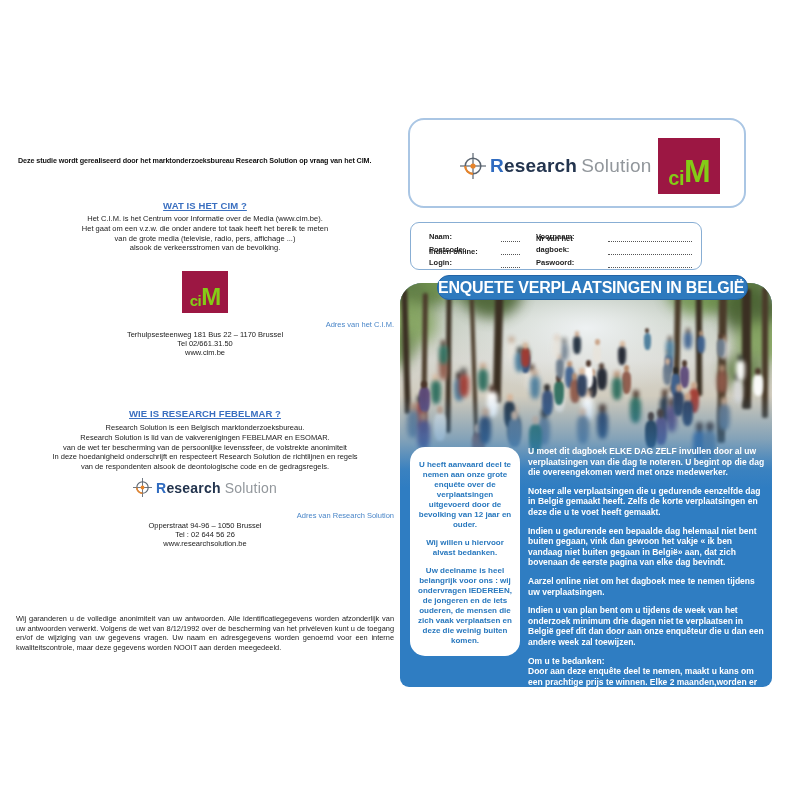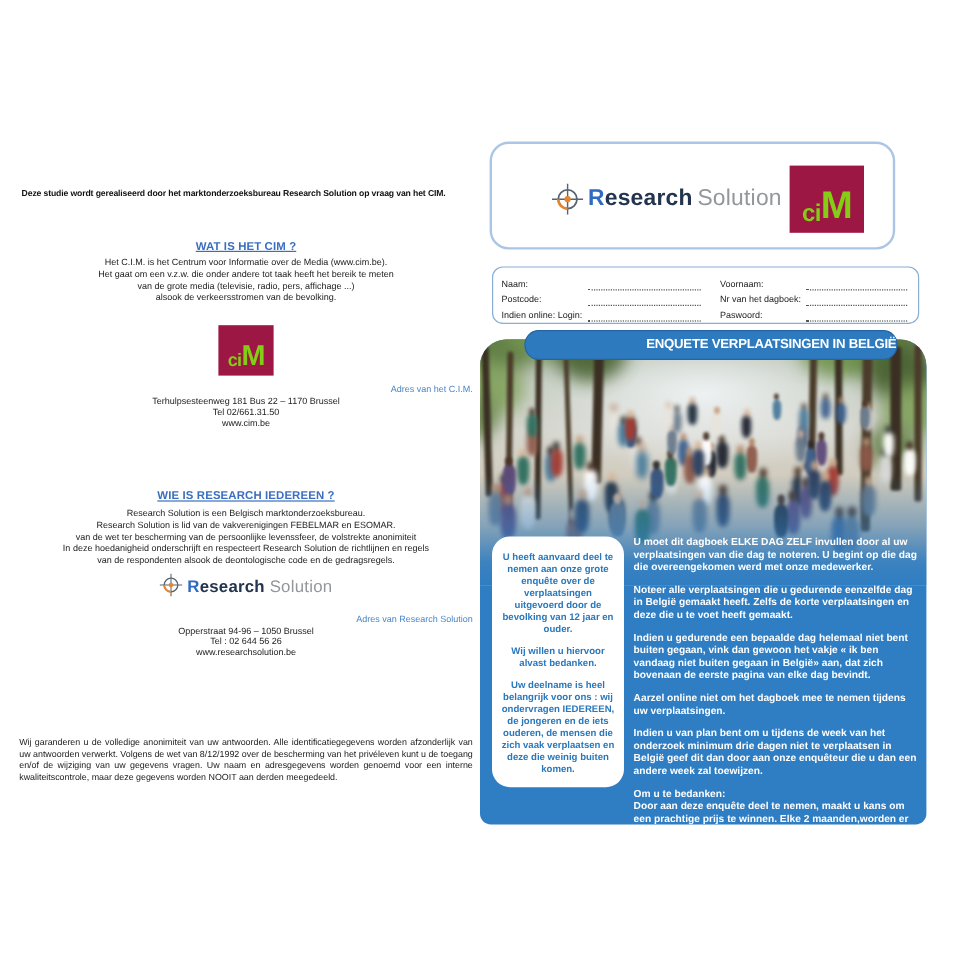--- a/index.html
+++ b/index.html
@@ -39,32 +39,32 @@
   .right-page{position:absolute;left:400px;top:112px;width:372px;height:580px;}
   .logos-box{position:absolute;left:8px;top:6px;width:338px;height:90px;border:2px solid #aac6e4;
              border-radius:16px;display:flex;align-items:center;justify-content:space-between;
              padding:6px 24px 0 50px;box-sizing:border-box;background:#fff;}
   .logos-box .rs-text{font-size:19px;letter-spacing:0.2px;}
   .logos-box svg{width:26px;height:26px;}
   .cim-right{width:62px;height:56px;padding-bottom:9px;box-sizing:border-box;}
   .cim-right .ci{font-size:20px;line-height:13px;}
   .cim-right .m{font-size:32px;}
 
-  .form-box{position:absolute;left:10px;top:110px;width:356px;height:48px;border:1px solid #88aed4;
-            border-radius:9px;box-sizing:border-box;padding:6px 9px 4px 7px;background:#fff;}
+  .form-box{position:absolute;left:10px;top:110px;width:292px;height:48px;border:1px solid #88aed4;
+            border-radius:9px;box-sizing:border-box;padding:6px 9px 4px 18px;background:#fff;font-weight:bold;}
   .form-row{display:flex;height:13px;align-items:flex-end;font-size:7.5px;color:#222;}
   .f-label1{width:72px;line-height:11px;}
   .f-label2{width:72px;line-height:11px;}
   .dots{border-bottom:1px dotted #555;height:9px;}
   .dots1{flex:1;margin-right:16px;}
   .dots2{width:84px;}
 
   .banner{position:absolute;left:37px;top:163px;width:311px;height:25px;background:#2e7abe;
           border:1px solid #2264a6;border-radius:12px;z-index:5;color:#fff;font-weight:bold;
-          font-size:11px;text-align:right;line-height:23px;letter-spacing:-0.2px;box-sizing:border-box;}
+          font-size:16px;text-align:left;line-height:23px;letter-spacing:-0.2px;box-sizing:border-box;}
 
   .hero{position:absolute;left:0;top:171px;width:372px;height:404px;background:#2f7dc2;
         border-radius:22px 22px 9px 9px;z-index:1;}
   .photo{position:absolute;left:0;top:0;width:372px;height:205px;border-radius:22px 22px 0 0;
          overflow:hidden;
          background:
            radial-gradient(ellipse 60% 45% at 50% 22%, rgba(240,243,245,0.95), rgba(240,243,245,0) 70%),
            linear-gradient(180deg,#9fae9b 0%,#c2cabc 18%,#d6d6cf 38%,#cfc8b8 62%,#c8bfae 80%,#bdb4a4 100%);}
   .blob{position:absolute;border-radius:50%;}
   .trunk{position:absolute;top:0;border-radius:2px;}
@@ -106,21 +106,21 @@
       <span class="ci">ci</span>
         <span class="m">M</span>
     </div>
     <div class="addr-label al-cim">Adres van het C.I.M.</div>
     <div class="addr-lines ad-cim">
         <div>Terhulpsesteenweg 181 Bus 22 – 1170 Brussel</div>
         <div>Tel  02/661.31.50</div>
         <div>www.cim.be</div>
       </div>
 
-    <div class="sec-heading h-rs">WIE IS RESEARCH IEDEREEN ?</div>
+    <div class="sec-heading h-rs">WIE IS RESEARCH FEBELMAR ?</div>
     <div class="body-lines p-rs">
         <div>Research Solution is een Belgisch marktonderzoeksbureau.</div>
         <div>Research Solution is lid van de vakverenigingen  FEBELMAR en ESOMAR.</div>
         <div>van de wet ter bescherming van de persoonlijke levenssfeer, de volstrekte anonimiteit</div>
         <div>In deze hoedanigheid onderschrijft en respecteert Research Solution de richtlijnen en regels</div>
         <div>van de respondenten alsook de deontologische code en de gedragsregels.</div>
       </div>
 
     <div class="rs-logo rs-left">
       <svg viewBox="0 0 24 24">

